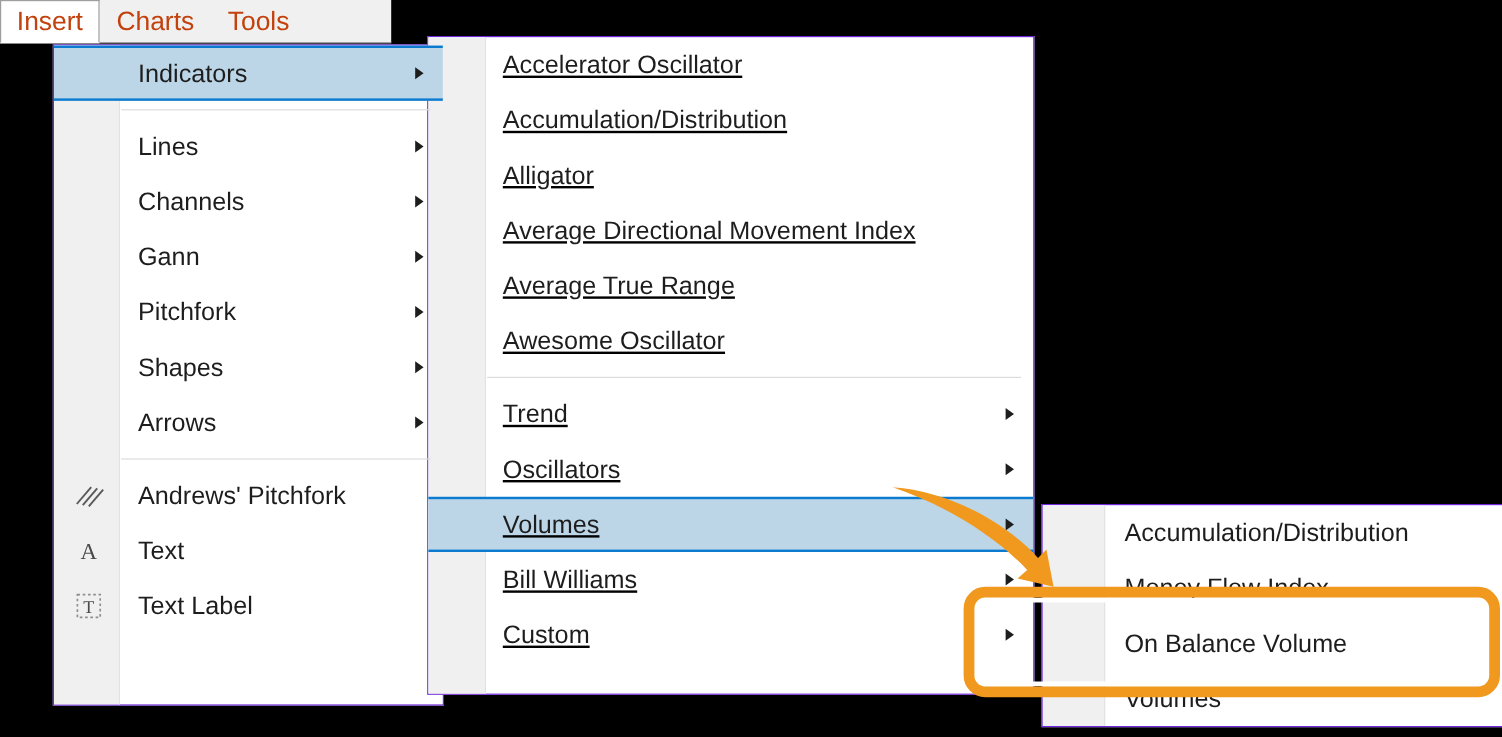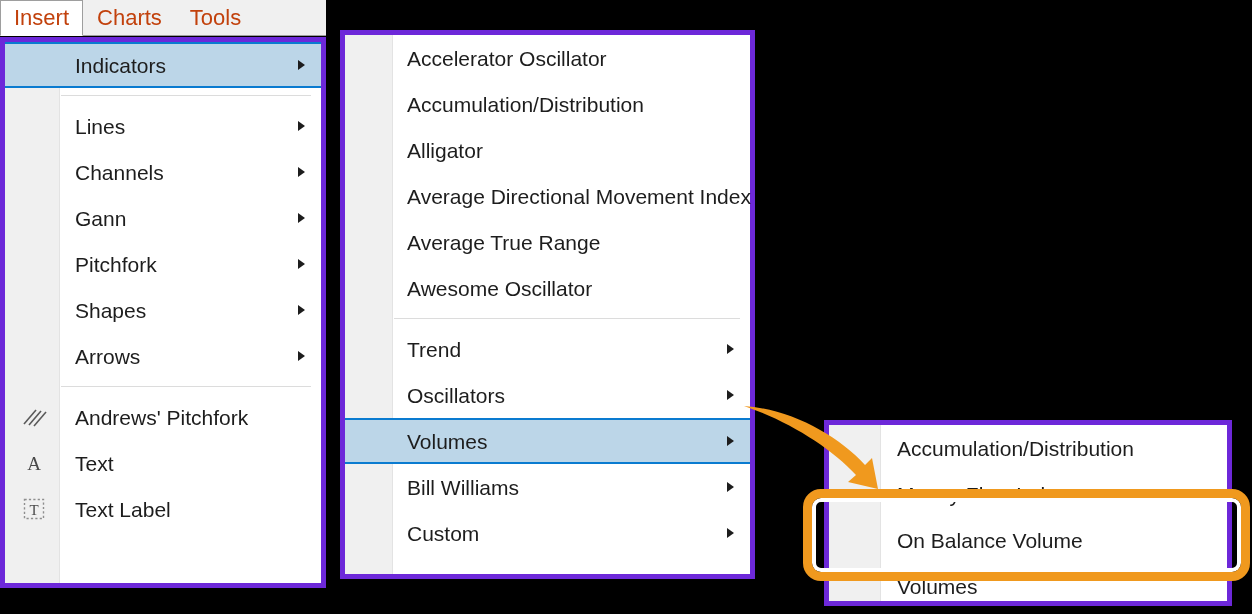--- a/index.html
+++ b/index.html
@@ -49,40 +49,41 @@
     border: 1px solid #9e9e9e;
     border-bottom: 1px solid #ffffff;
     margin-bottom: -1px;
     padding: 0 13px;
   }
 
   
   .panel {
     position: absolute;
     background: #ffffff;
-    border: 5px solid #6d28d9;
-    box-sizing: border-box;
+    border: 1px solid #6d28d9;
+    box-sizing: border-box;
+    margin-left: 44px;
   }
   .panel .gutter {
     position: absolute;
     left: 0; top: 0; bottom: 0;
     background: #f0f0f0;
     border-right: 1px solid #e3e3e3;
     box-sizing: border-box;
   }
 
   #panel-insert {
     left: 0; top: 37px;
     width: 326px; height: 551px;
   }
   #panel-insert .gutter { width: 55px; }
 
   #panel-indicators {
-    left: 340px; top: 30px;
-    width: 415px; height: 549px;
+    left: 312px; top: 30px;
+    width: 506px; height: 549px; text-decoration: underline;
   }
   #panel-indicators .gutter { width: 48px; }
 
   #panel-volumes {
     left: 824px; top: 420px;
     width: 408px; height: 186px;
   }
   #panel-volumes .gutter { width: 52px; }
 
   .items {

